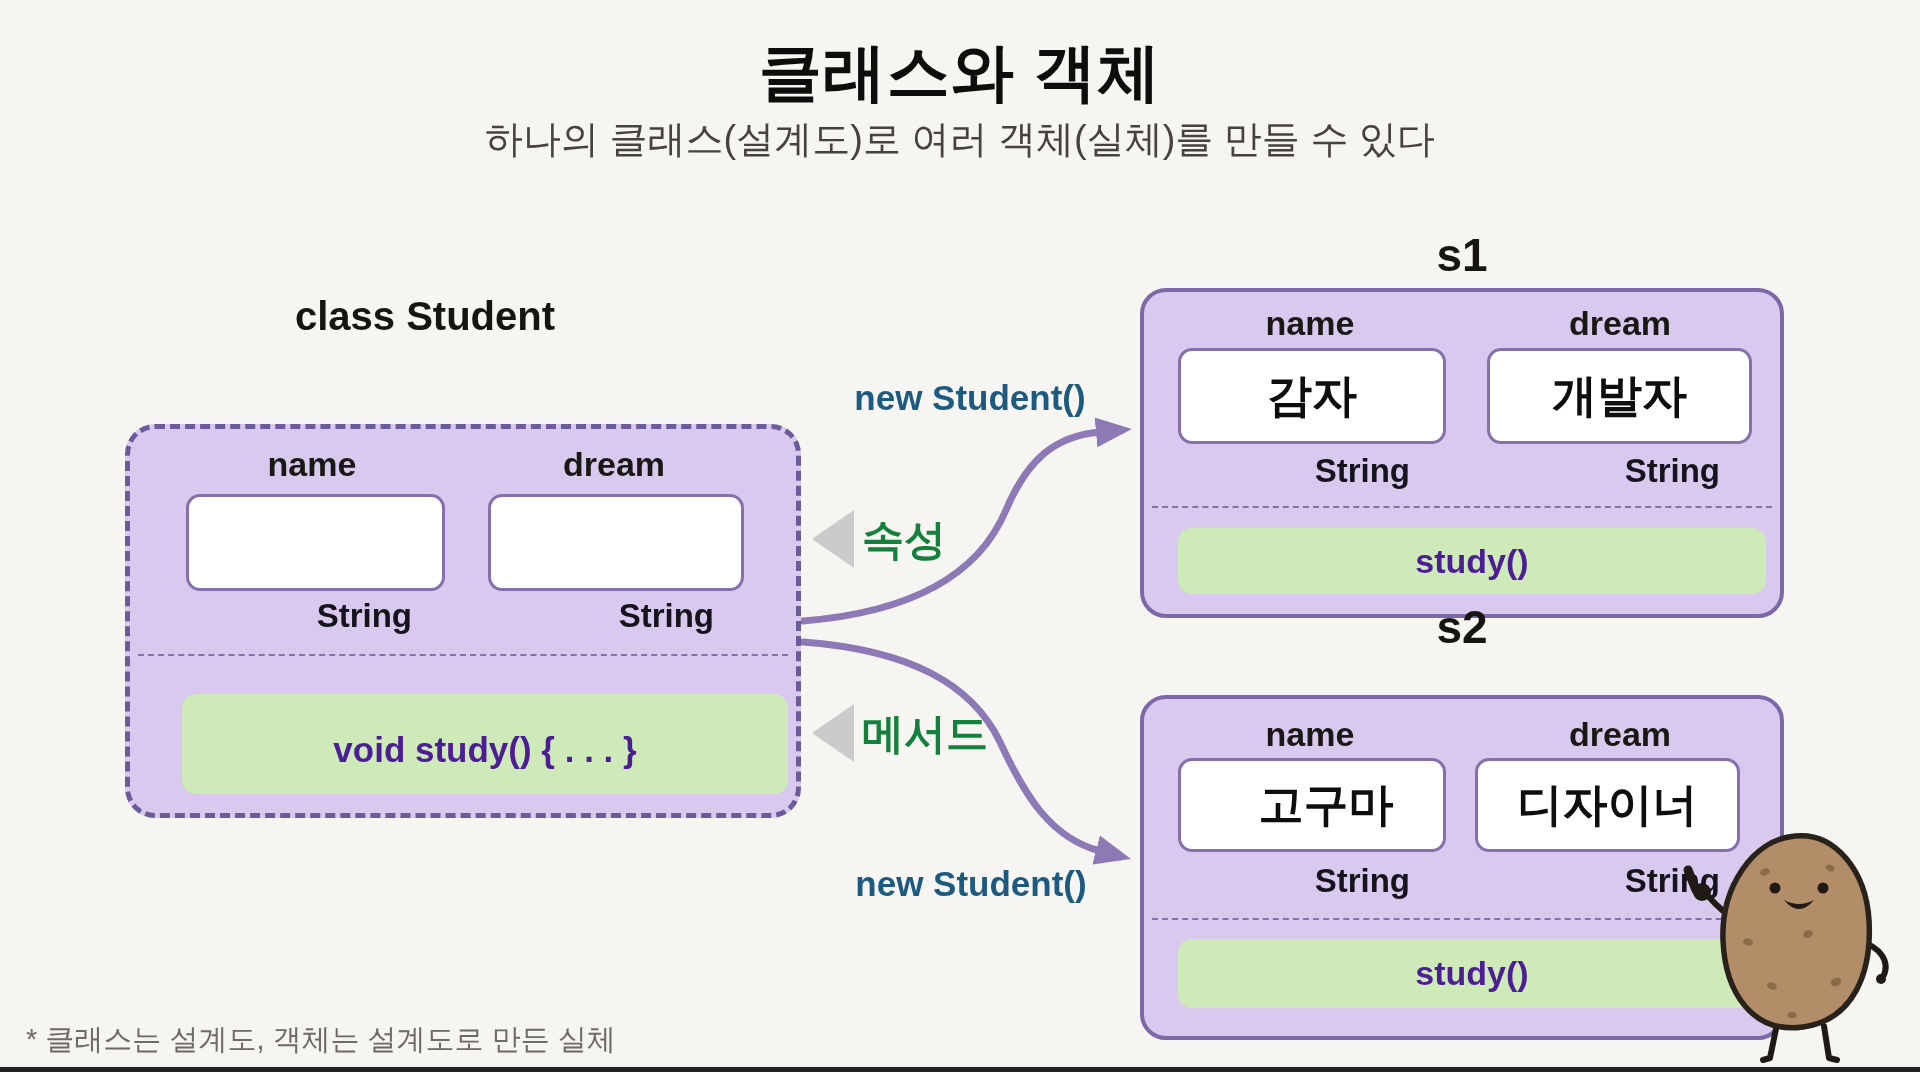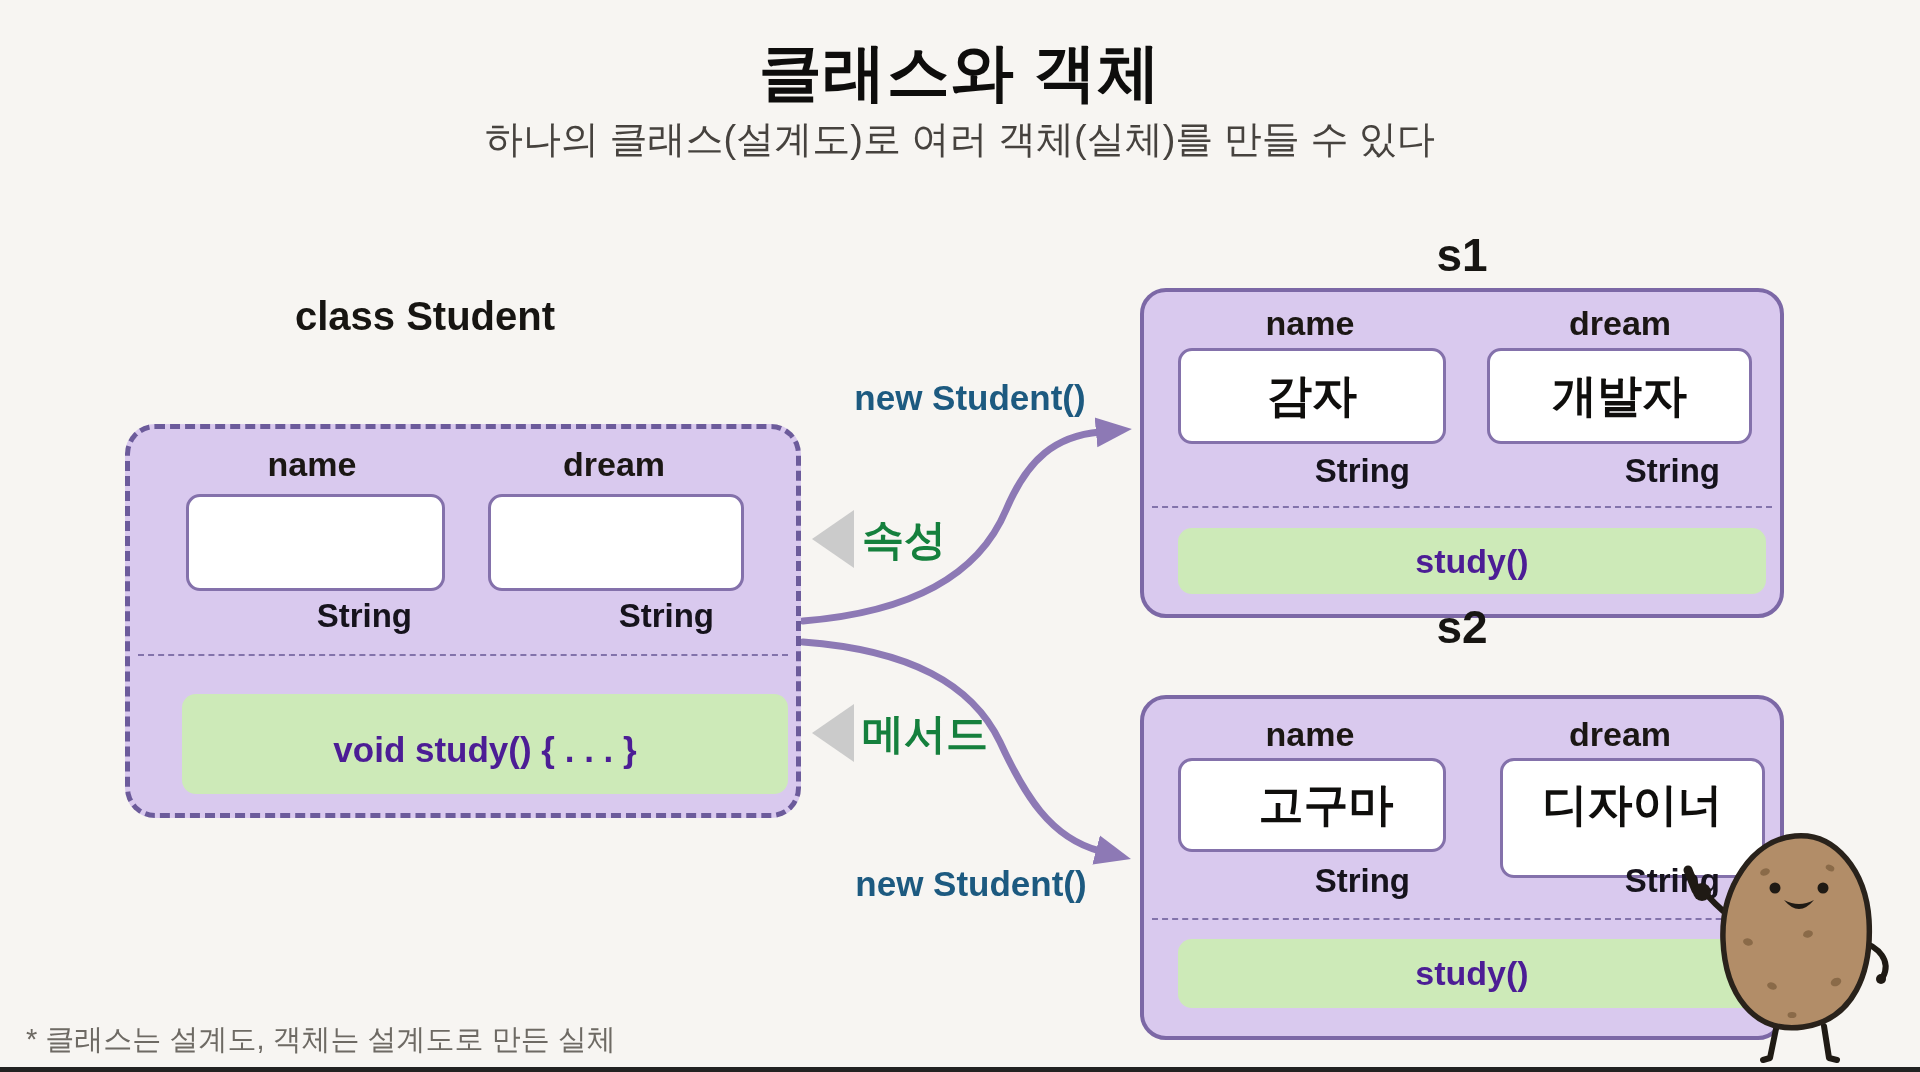--- a/index.html
+++ b/index.html
@@ -94,21 +94,21 @@
     <div class="abs type-label" style="left:376px;top:160px;">String</div>
     <div class="divider" style="top:214px;"></div>
     <div class="method-box" style="left:34px;top:236px;width:588px;height:66px;line-height:66px;font-size:34px;">study()</div>
   </div>
 
   <div class="abs ctr obj-label" style="left:1140px;top:600px;">s2</div>
   <div class="abs obj-box" style="left:1140px;top:695px;width:636px;height:337px;">
     <div class="abs fld-label" style="left:66px;top:16px;">name</div>
     <div class="abs fld-label" style="left:376px;top:16px;">dream</div>
     <div class="white-box" style="left:34px;top:59px;width:268px;height:94px;line-height:88px;font-size:45px;padding-left:28px;">고구마</div>
-    <div class="white-box" style="left:356px;top:59px;width:265px;height:120px;line-height:88px;font-size:45px;">디자이너</div>
+    <div class="white-box" style="left:331px;top:59px;width:265px;height:94px;line-height:88px;font-size:45px;">디자이너</div>
     <div class="abs type-label" style="left:66px;top:163px;">String</div>
     <div class="abs type-label" style="left:376px;top:163px;">String</div>
     <div class="divider" style="top:219px;"></div>
     <div class="method-box" style="left:34px;top:240px;width:588px;height:69px;line-height:69px;font-size:34px;">study()</div>
   </div>
 
   <svg class="abs" style="left:1640px;top:800px;z-index:5;" width="280" height="272" viewBox="0 0 280 272">
 
     <path d="M100,124 C88,116 76,105 67,95" fill="none" stroke="#1f1a14" stroke-width="6" stroke-linecap="round"></path>
     <line x1="56" y1="90" x2="48" y2="70" stroke="#1f1a14" stroke-width="9" stroke-linecap="round"></line>

